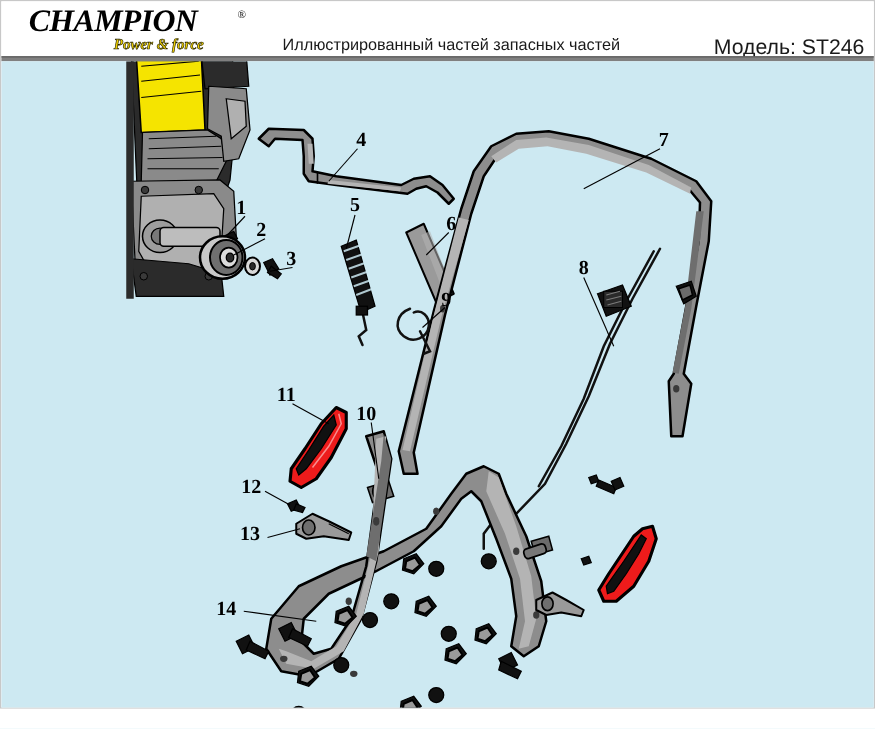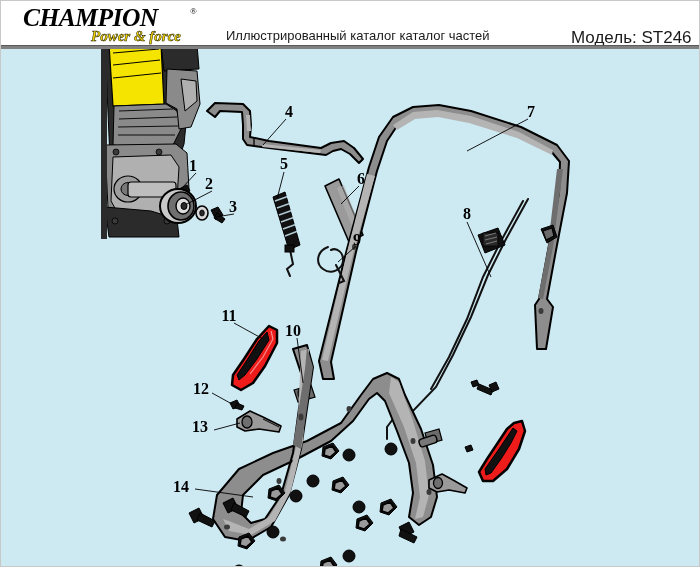--- a/index.html
+++ b/index.html
@@ -63,21 +63,21 @@
     font-family: "Liberation Serif", serif;
     font-size: 9px;
     color: #000000;
   }
   #logo-sub {
     position: absolute;
     left: 68px; top: 24px;
     font-family: "Liberation Serif", serif;
     font-style: italic;
     font-weight: bold;
-    font-size: 15px;
+    font-size: 12px;
     color: #f2d200;
     -webkit-text-stroke: 0.5px #1a1a00;
     white-space: nowrap;
   }
   #catalog-title {
     position: absolute;
     left: 225px; top: 27px;
     font-family: "Liberation Sans", sans-serif;
     font-size: 13px;
     color: #1a1a1a;
@@ -172,21 +172,21 @@
 <div id="page">
 
   <div id="header">
 
     <div id="logo">
       <div id="logo-main">CHAMPION</div>
       <div id="logo-reg">®</div>
       <div id="logo-sub">Power &amp; force</div>
     </div>
 
-    <div id="catalog-title">Иллюстрированный каталог каталог частей</div>
+    <div id="catalog-title">Иллюстрированный частей запасных частей</div>
     <div id="model-label">Модель: ST246</div>
   </div>
   <div id="header-rule"></div>
 
   <div id="diagram">
     <svg id="diagram-svg" width="700" height="535" viewBox="0 0 700 535">
 
       <g>
 
         <path class="engine-dark" d="M104 -5 L185 -5 L187 55 L183 95 L170 132 L150 135 L110 133 Z"></path>

